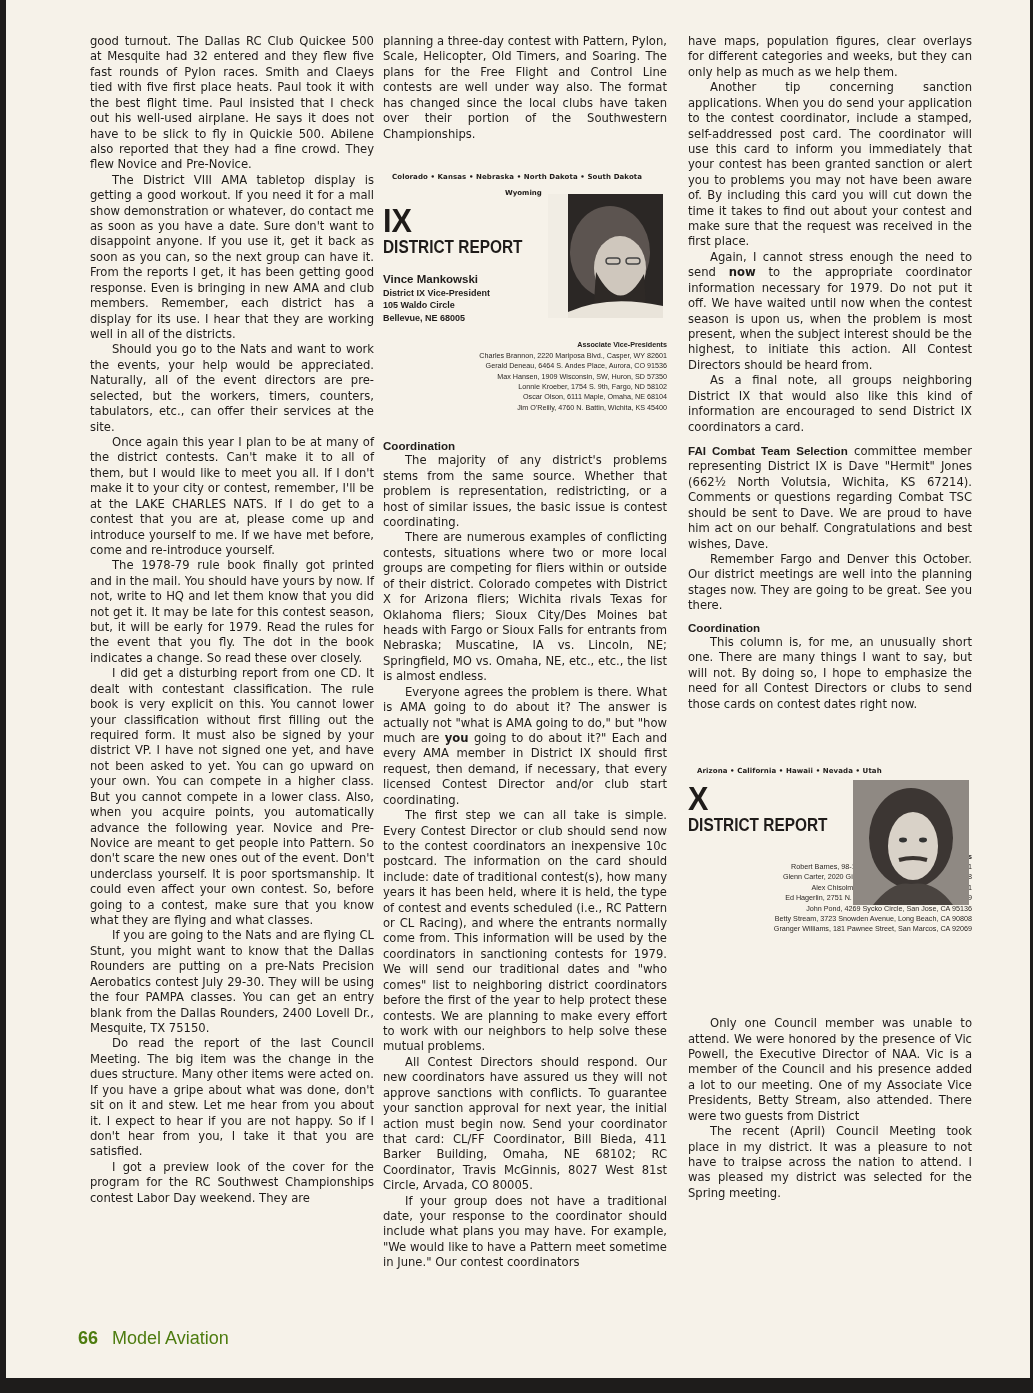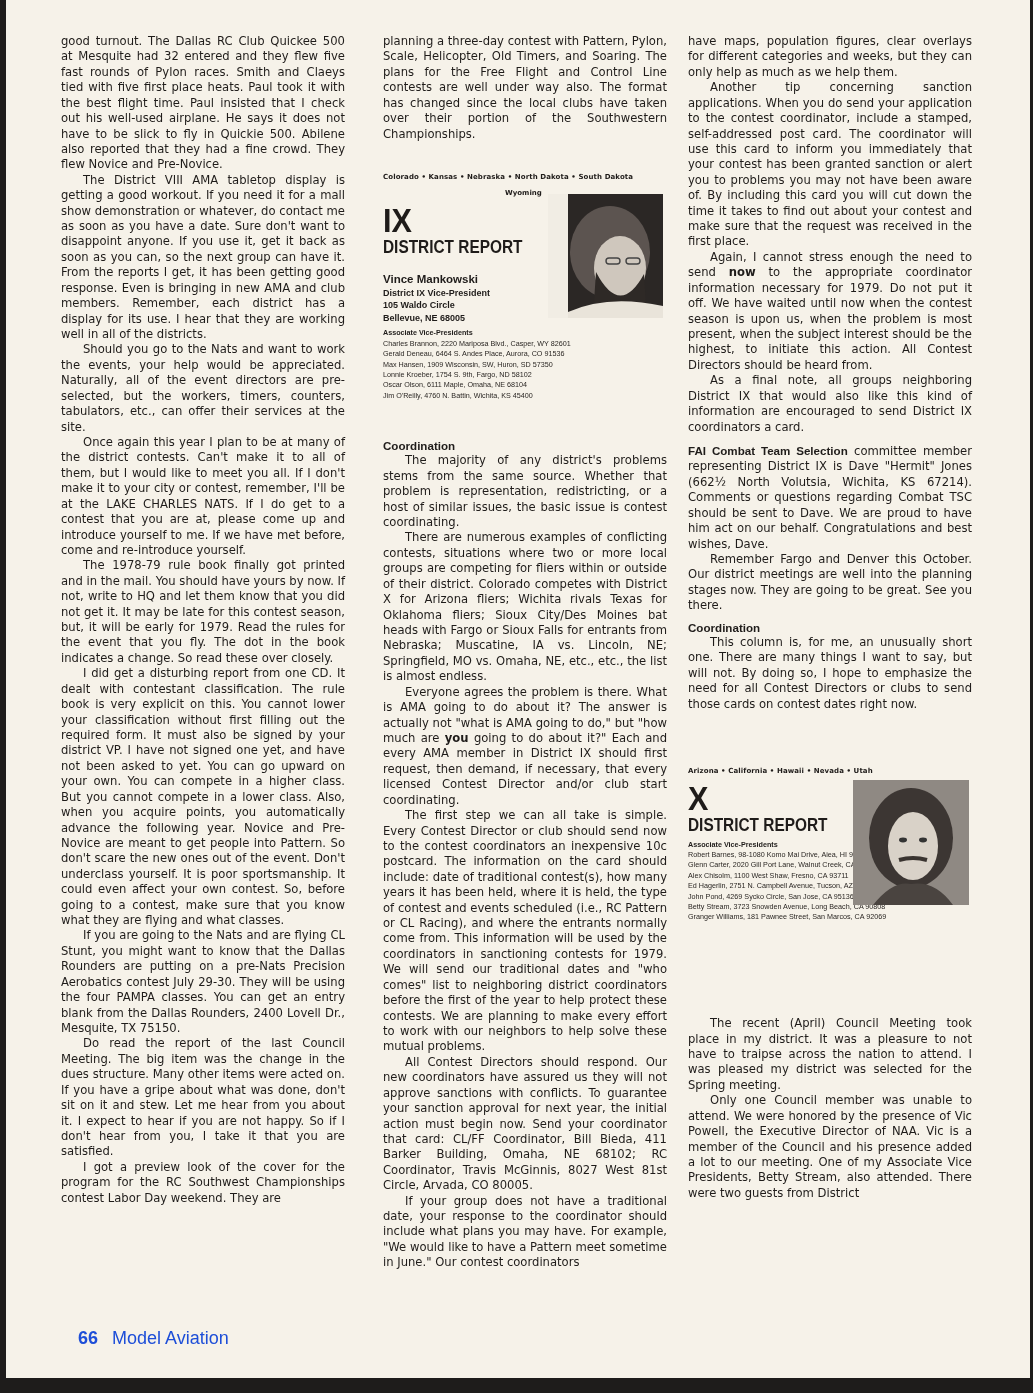--- a/index.html
+++ b/index.html
@@ -11,35 +11,35 @@
     position:absolute; left:6px; top:0; width:1024px; height:1378px;
     background:#f6f2e9; color:#1f1c1a;
   }
   .col {
     position:absolute; top:34px; width:284px;
     font-family:"DejaVu Sans", sans-serif; font-size:11.6px; line-height:15.42px;
     text-align:justify; hyphens:manual;
   }
   .col p { margin:0; text-indent:22px; }
   .col p.noind { text-indent:0; }
-  .col1 { left:55px; }
+  .col1 { left:84px; }
   .col2 { left:377px; }
   .col3 { left:682px; }
   .subhead { font-weight:bold; font-size:11.6px; margin:6px 0 0 0; font-family:"Liberation Sans", sans-serif; }
   .dr { margin-top:28px; position:relative; }
-  .dr .states { font-size:7px; font-weight:bold; letter-spacing:0.1px; margin-bottom:1px; white-space:nowrap; }
+  .dr .states { font-size:7px; font-weight:bold; letter-spacing:0.1px; margin-bottom:1px; white-space:nowrap;margin-left:9px; }
   .dr .states2 { font-size:7px; font-weight:bold; margin-left:122px; }
   .dr .num { font-family:"Liberation Sans", sans-serif; font-weight:bold; font-size:34px; line-height:32px; margin-top:2px; transform:scaleX(0.9); transform-origin:left; }
   .dr .title { font-family:"Liberation Sans", sans-serif; font-weight:bold; font-size:17.5px; line-height:22px; transform:scaleX(0.88); transform-origin:left; white-space:nowrap; }
   .dr .vp { margin-top:14px; font-family:"Liberation Sans", sans-serif; font-size:9px; line-height:12.5px; font-weight:bold; }
   .dr .vp .name { font-size:11.5px; line-height:15px; }
   .dr .photo { position:absolute; background:#3a3633; }
-  .dr .assoc { margin-top:4px; font-family:"Liberation Sans", sans-serif; font-size:7.2px; line-height:10.4px; text-align:left; color:#2a2623; }
+  .dr .assoc { margin-top:16px; font-family:"Liberation Sans", sans-serif; font-size:7.2px; line-height:10.4px; text-align:right; color:#2a2623; }
   .dr .assoc .h { font-weight:bold; color:#1f1c1a; }
-  .footer { position:absolute; left:72px; top:1328px; font-family:"Liberation Sans", sans-serif; font-size:18px; color:#1d4ed8; }
+  .footer { position:absolute; left:72px; top:1328px; font-family:"Liberation Sans", sans-serif; font-size:18px; color:#4d7c0f; }
   .footer .pg { font-weight:bold; margin-right:14px; }
   b.em { font-weight:bold; }
 </style>
 </head>
 <body>
 
 <div class="page">
 
   <div class="col col1">
     <p class="noind">good turnout. The Dallas RC Club Quickee 500 at Mesquite had 32 entered and they flew five fast rounds of Pylon races. Smith and Claeys tied with five first place heats. Paul took it with the best flight time. Paul insisted that I check out his well-used airplane. He says it does not have to be slick to fly in Quickie 500. Abilene also reported that they had a fine crowd. They flew Novice and Pre-Novice.</p>
@@ -129,20 +129,20 @@
         <div>Robert Barnes, 98-1080 Komo Mai Drive, Aiea, HI 96701</div>
         <div>Glenn Carter, 2020 Gill Port Lane, Walnut Creek, CA 94598</div>
         <div>Alex Chisolm, 1100 West Shaw, Fresno, CA 93711</div>
         <div>Ed Hagerlin, 2751 N. Campbell Avenue, Tucson, AZ 85719</div>
         <div>John Pond, 4269 Sycko Circle, San Jose, CA 95136</div>
         <div>Betty Stream, 3723 Snowden Avenue, Long Beach, CA 90808</div>
         <div>Granger Williams, 181 Pawnee Street, San Marcos, CA 92069</div>
       </div>
     </div>
 
+    <p>Only one Council member was unable to attend. We were honored by the presence of Vic Powell, the Executive Director of NAA. Vic is a member of the Council and his presence added a lot to our meeting. One of my Associate Vice Presidents, Betty Stream, also attended. There were two guests from District</p>
     <p>The recent (April) Council Meeting took place in my district. It was a pleasure to not have to traipse across the nation to attend. I was pleased my district was selected for the Spring meeting.</p>
-    <p>Only one Council member was unable to attend. We were honored by the presence of Vic Powell, the Executive Director of NAA. Vic is a member of the Council and his presence added a lot to our meeting. One of my Associate Vice Presidents, Betty Stream, also attended. There were two guests from District</p>
   </div>
 
   <div class="footer">
     <span class="pg">66</span><span>Model Aviation</span>
   </div>
 </div>
 
 </body></html>

